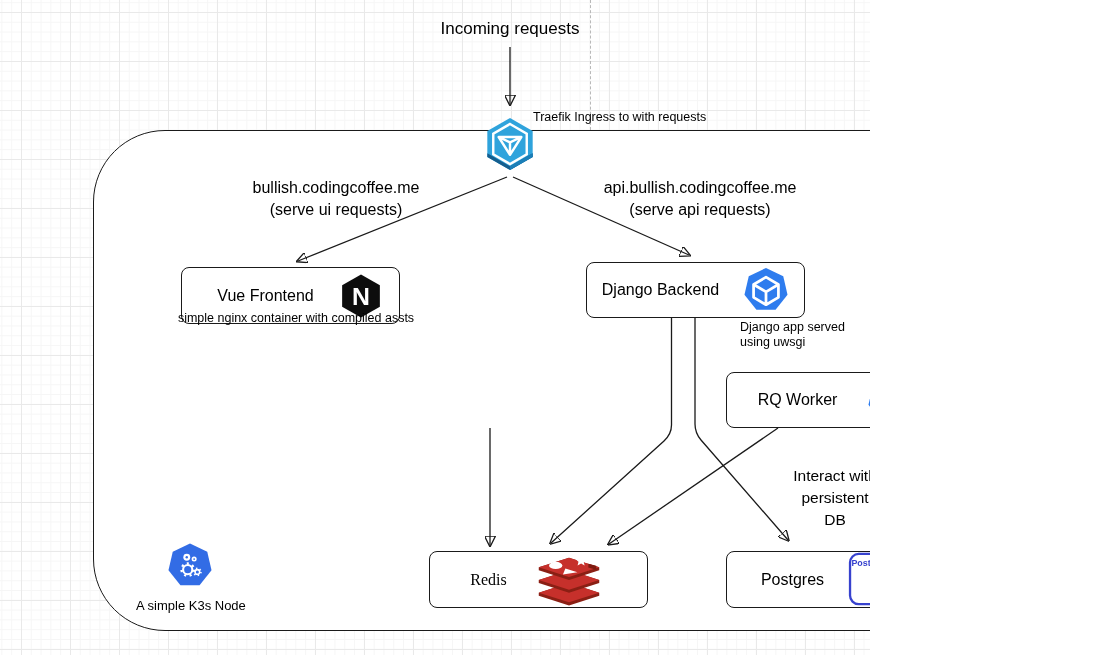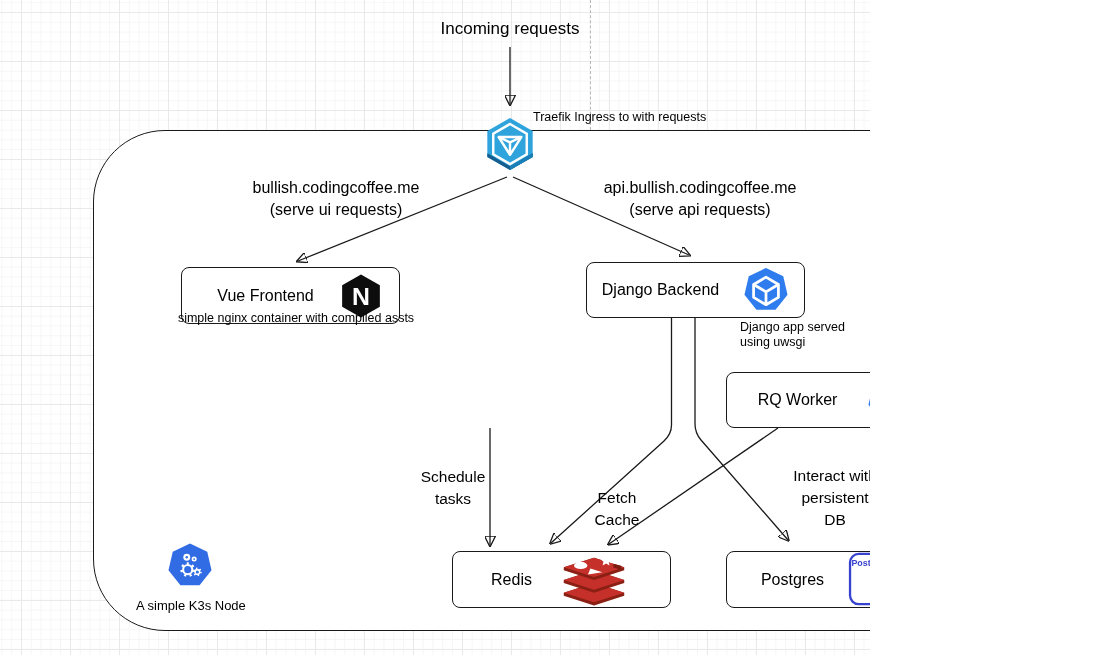--- a/index.html
+++ b/index.html
@@ -109,29 +109,25 @@
 
 
   <div class="node" style="left:726px; top:372px; height:56px;gap:30px;">
     <span class="nlabel">RQ Worker</span>
     <svg class="icon" width="46" height="46" viewBox="0 0 100 100">
       <polygon points="50,2 87.5,20 96.8,60.5 70.8,93 29.2,93 3.2,60.5 12.5,20" fill="#2E7CEE"></polygon>
       <path d="M50,22 L77,38 L77,66 L50,82 L23,66 L23,38 Z M23,38 L50,54 L77,38 M50,54 L50,82" fill="none" stroke="#fff" stroke-width="6" stroke-linejoin="round"></path>
     </svg>
   </div>
 
-  <div class="lbl center t15" style="left:393px; top:466px; width:120px;">Schedule
-tasks</div>
-  <div class="lbl center t15" style="left:567px; top:487px; width:100px;">Fetch
-Cache</div>
   <div class="lbl center t15" style="left:770px; top:465px; width:130px;">Interact with
 persistent
 DB</div>
 
-  <div class="node" style="left:452px; top:551px;">
+  <div class="node" style="left:429px; top:551px;font-family:Liberation Serif, serif;">
     <span class="nlabel">Redis</span>
     <svg class="icon" width="76" height="52" viewBox="0 0 120 86">
       <g stroke-linejoin="round">
         <path d="M10,64 L60,48 L110,64 L110,69 L60,85 L10,69 Z" fill="#8A1F14"></path>
         <path d="M10,64 L60,48 L110,64 L60,80 Z" fill="#C6302B"></path>
         <path d="M10,43 L60,27 L110,43 L110,48 L60,64 L10,48 Z" fill="#8A1F14"></path>
         <path d="M10,43 L60,27 L110,43 L60,59 Z" fill="#C6302B"></path>
         <path d="M10,22 L60,6 L110,22 L110,27 L60,43 L10,27 Z" fill="#8A1F14"></path>
         <path d="M10,22 L60,6 L110,22 L60,38 Z" fill="#C6302B"></path>
         <ellipse cx="38" cy="19" rx="11" ry="6" fill="#fff"></ellipse>

